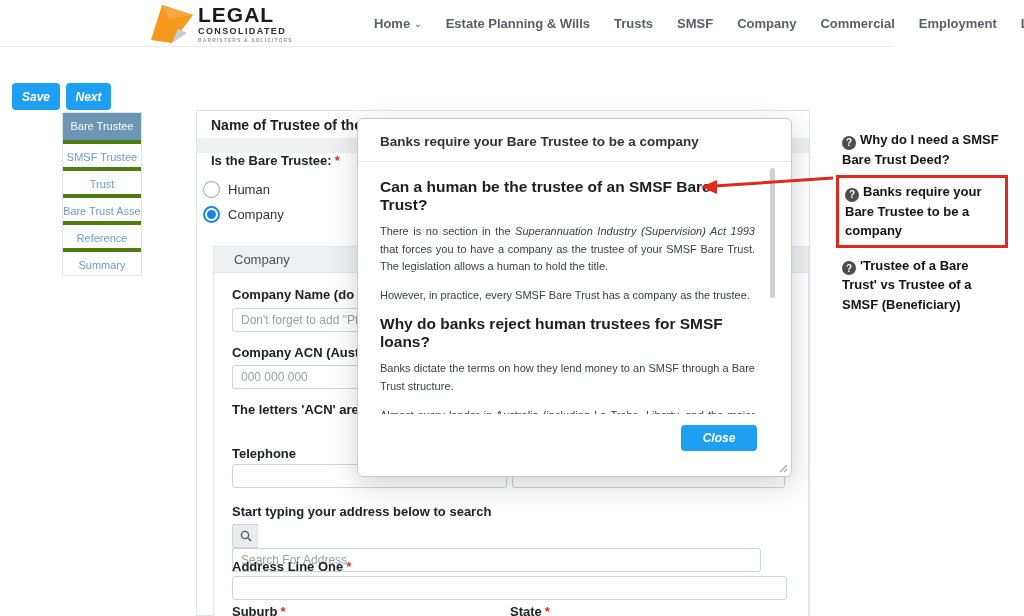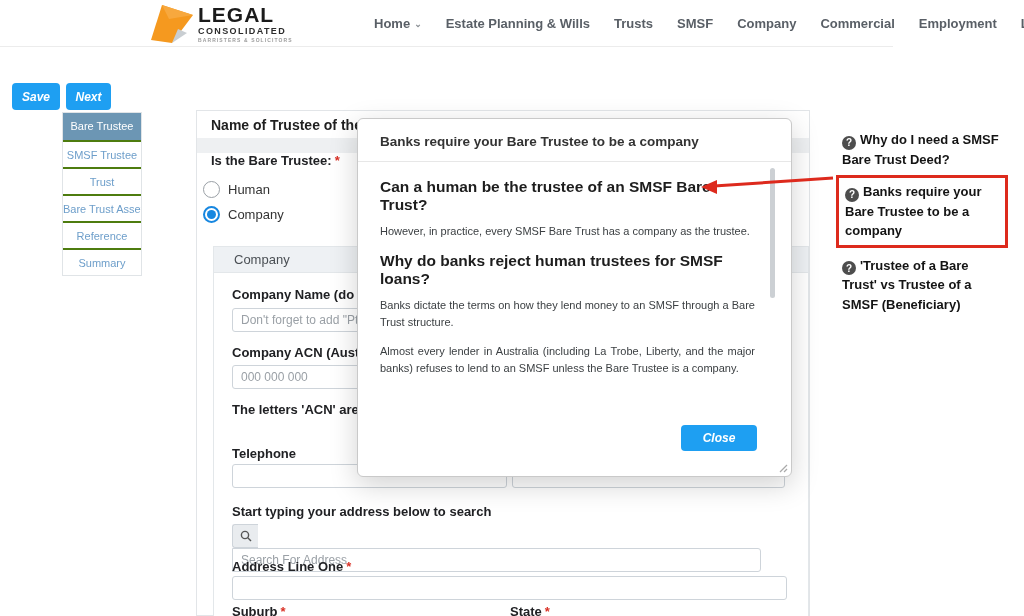--- a/index.html
+++ b/index.html
@@ -18,21 +18,21 @@
   .nav-item { font-size:13px; font-weight:600; color:#595f66; cursor:pointer; white-space:nowrap; display:flex; align-items:center; gap:4px; }
   .nav-caret { font-size:9px; color:#8a8f94; }
 
   
   .btn { display:inline-block; background:#1e9ff2; color:#fff; border:none; border-radius:4px; font-size:12px; font-weight:700; font-family:"Liberation Sans",sans-serif; cursor:pointer;font-style:italic; }
   .save-btn { position:absolute; left:12px; top:83px; width:48px; height:27px; }
   .next-btn { position:absolute; left:66px; top:83px; width:45px; height:27px; }
 
   
   .steps { position:absolute; left:62px; top:112px; width:80px; border:1px solid #e0e4e7; }
-  .step { height:27px; line-height:26px; text-align:center; font-size:11px; background:#fff; color:#6d9eca; border-top:2px solid #4d7c0f; cursor:pointer; white-space:nowrap; overflow:hidden; }
+  .step { height:27px; line-height:26px; text-align:center; font-size:11px; background:#fff; color:#6d9eca; border-top:4px solid #4d7c0f; cursor:pointer; white-space:nowrap; overflow:hidden; }
   .step:first-child { border-top:none; }
   .step.active { background:#6c96b4; color:#fff; font-weight:400; }
 
   
   .panel { position:absolute; left:196px; top:110px; width:614px; height:506px; background:#fff; border:1px solid #e2e5e8; }
   .panel-title { padding:6px 14px 5px 14px; font-size:14px; font-weight:700; color:#1f1f1f; white-space:nowrap; overflow:hidden; }
   .panel-strip { height:15px; background:#eef0f2; }
   .field-label { font-weight:700; font-size:13px; color:#202124; white-space:nowrap; }
   .req { color:#d93025; margin-left:3px; font-weight:700; }
   .trustee-q { position:absolute; left:14px; top:42px; }
@@ -182,20 +182,21 @@
     </div>
     <div class="help-item">
       <span class="qicon">?</span><span>'Trustee of a Bare Trust' vs Trustee of a SMSF (Beneficiary)</span>
     </div>
   </div>
 
   <div class="modal">
     <div class="modal-title">Banks require your Bare Trustee to be a company</div>
     <div class="modal-body">
       <div class="m-h" style="margin-top:2px;">Can a human be the trustee of an SMSF Bare Trust?</div>
+      <p class="m-p"><span>There is no section in the </span><i>Superannuation Industry (Supervision) Act 1993</i><span> that forces you to have a company as the trustee of your SMSF Bare Trust. The legislation allows a human to hold the title.</span></p>
       <p class="m-p">However, in practice, every SMSF Bare Trust has a company as the trustee.</p>
       <div class="m-h">Why do banks reject human trustees for SMSF loans?</div>
       <p class="m-p">Banks dictate the terms on how they lend money to an SMSF through a Bare Trust structure.</p>
       <p class="m-p">Almost every lender in Australia (including La Trobe, Liberty, and the major banks) refuses to lend to an SMSF unless the Bare Trustee is a company.</p>
 
       <div class="m-scrollthumb"></div>
     </div>
     <button class="btn close-btn">Close</button>
     <svg class="resize-grip" width="11" height="11" viewBox="0 0 11 11">
       <line x1="3" y1="10" x2="10" y2="3" stroke="#aaa" stroke-width="1.3"></line>

